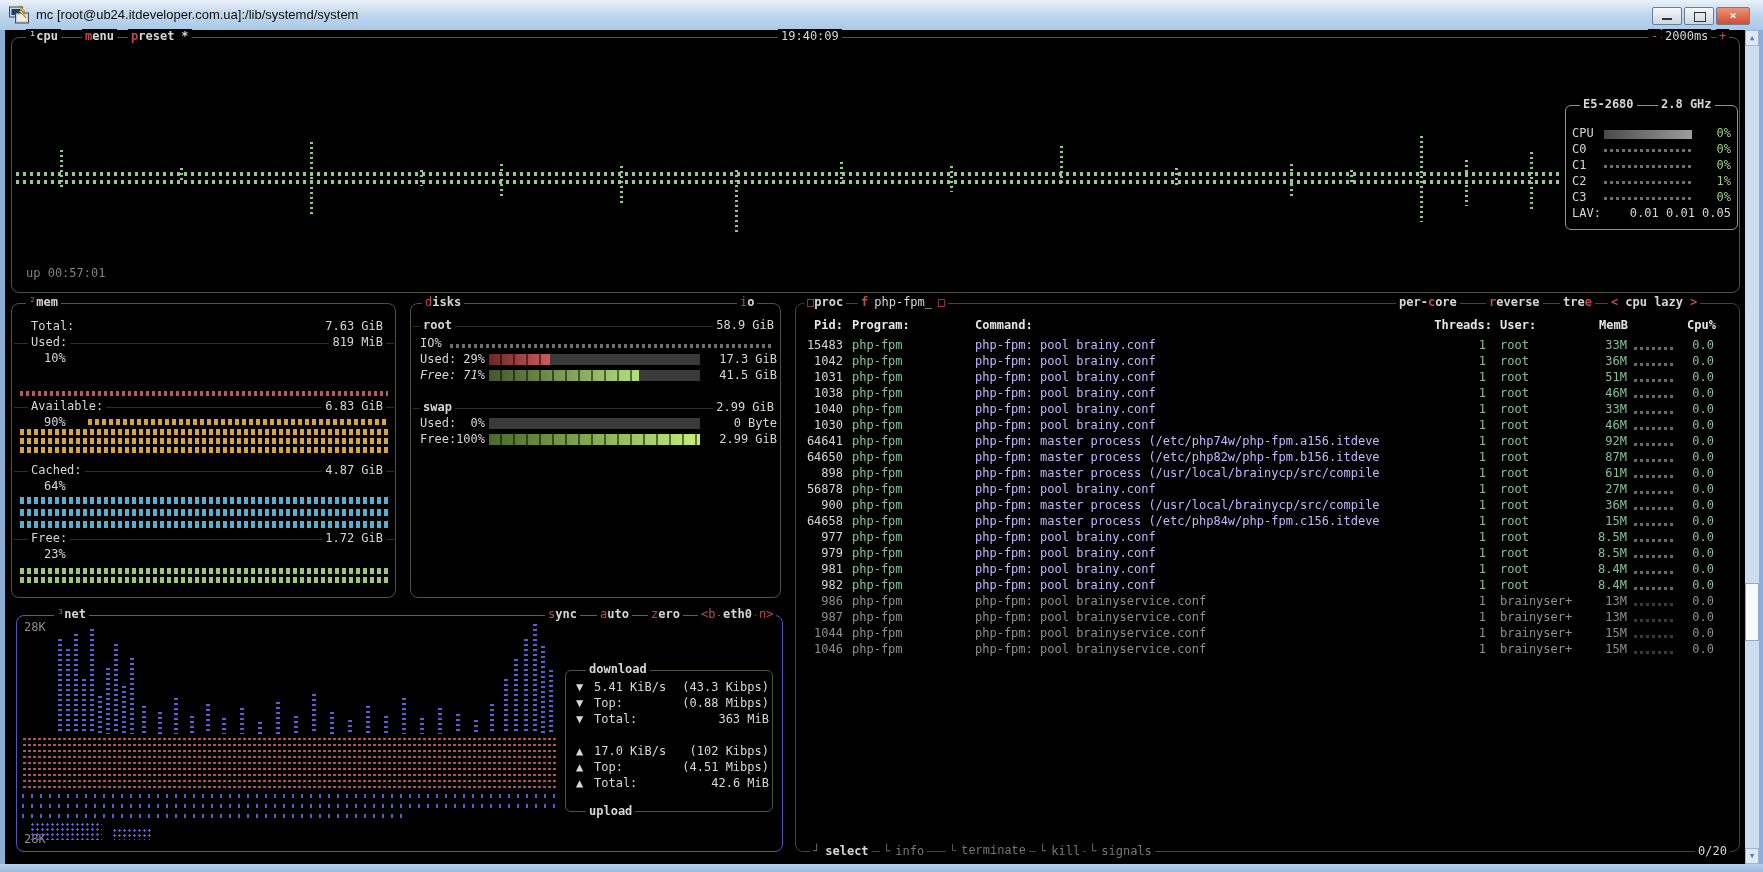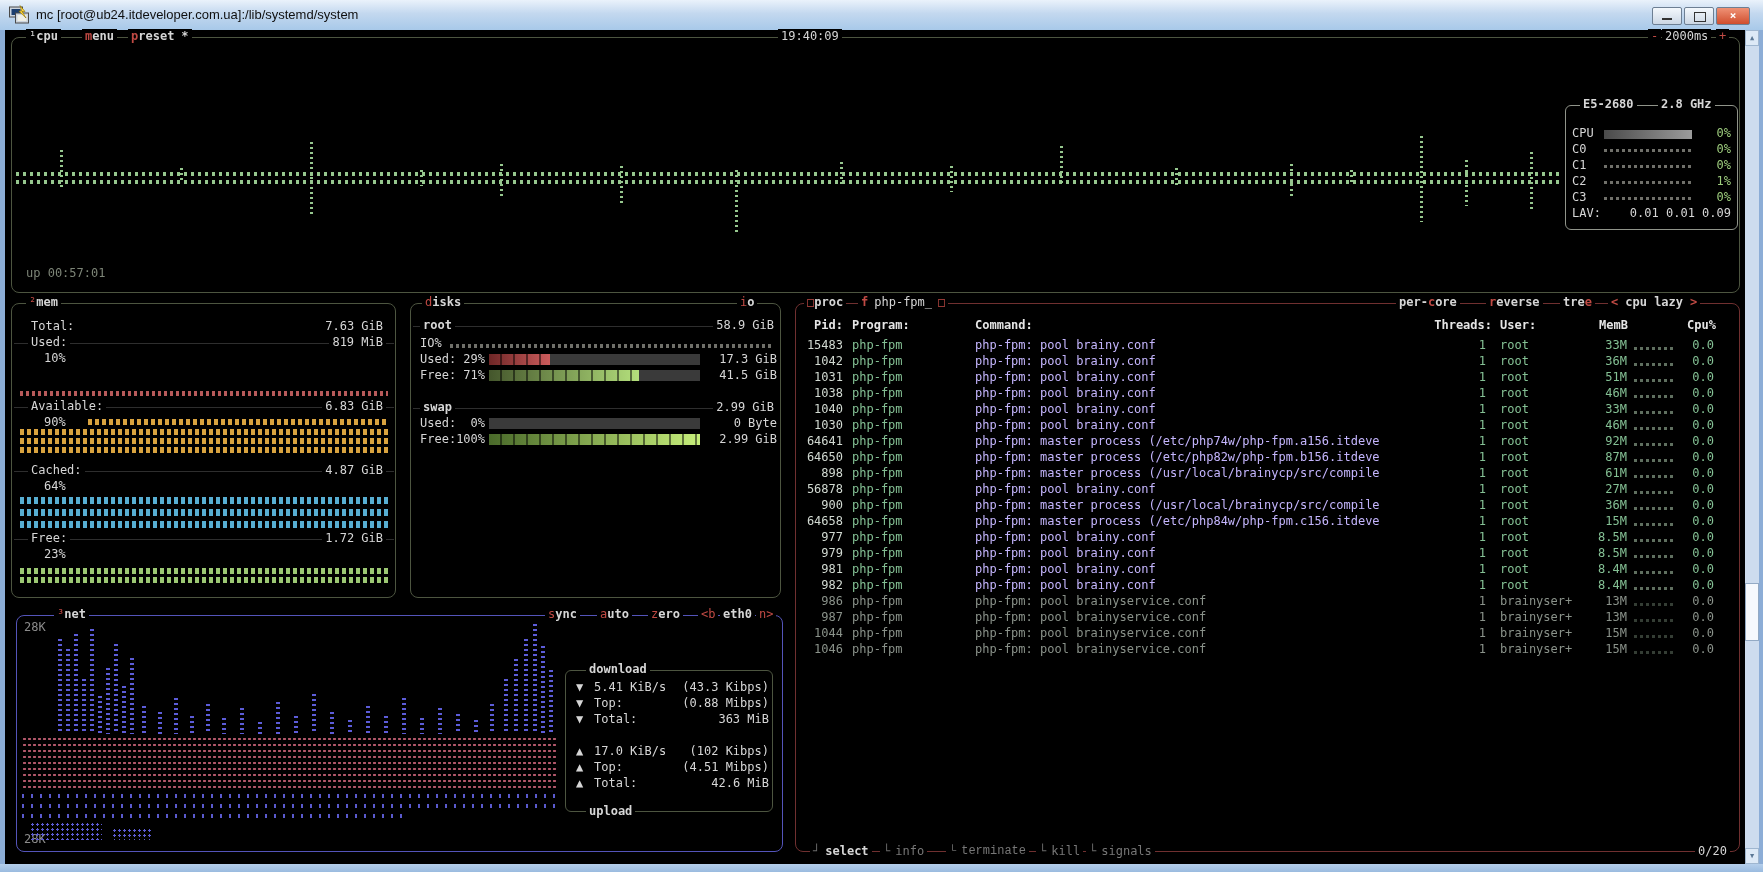--- a/index.html
+++ b/index.html
@@ -126,21 +126,21 @@
     <div class="dot-h" style="left: 1604px; top: 165px; width: 88px; height: 3px;"></div>
     <span class="t vgrn" style="right: 32px; top: 158px;">0%</span>
     <span class="t wht" style="left: 1572px; top: 174px;">C2</span>
     <div class="dot-h" style="left: 1604px; top: 181px; width: 88px; height: 3px;"></div>
     <span class="t vgrn" style="right: 32px; top: 174px;">1%</span>
     <span class="t wht" style="left: 1572px; top: 190px;">C3</span>
     <div class="dot-h" style="left: 1604px; top: 197px; width: 88px; height: 3px;"></div>
     <span class="t vgrn" style="right: 32px; top: 190px;">0%</span>
   </div>
 <span class="t wht" style="left:1572px;top:206px;">LAV:</span>
-<span class="t wht" style="right:32px;top:206px;">0.01 0.01 0.09</span>
+<span class="t wht" style="right:32px;top:206px;">0.01 0.01 0.05</span>
 
 <div class="box" style="left:11px;top:303px;width:385px;height:295px;"></div>
 <span class="t onb" style="left:26px;top:295px;"><span class="red">²</span><span class="wht b">mem</span></span>
 <div class="hline" style="left:14px;top:343px;width:380px;"></div>
 <div class="hline" style="left:14px;top:407px;width:380px;"></div>
 <div class="hline" style="left:14px;top:471px;width:380px;"></div>
 <div class="hline" style="left:14px;top:539px;width:380px;"></div>
 <span class="t onb wht" style="left:28px;top:319px;">Total:</span>
 <span class="t onb wht" style="right:1377px;top:319px;">7.63 GiB</span>
 <span class="t onb wht" style="left:28px;top:335px;">Used:</span>
@@ -174,21 +174,21 @@
 
 <span class="t onb wht b" style="left:420px;top:318px;">root</span>
 <span class="t onb wht" style="right:986px;top:318px;">58.9 GiB</span>
 <span class="t wht" style="left:420px;top:336px;">IO%</span>
 <div class="dot-h" style="left:450px;top:344px;width:324px;height:4px;"></div>
 <span class="t wht" style="left:420px;top:352px;"><span>Used:</span><span> 29%</span></span>
 <div class="meter-bg" style="left:489px;top:354px;width:211px;height:11px;">
     <div class="meter-fill" style="--c1:#6e2626;--c2:#cc5c5c;width:29%;"></div>
   </div>
 <span class="t wht" style="right:986px;top:352px;">17.3 GiB</span>
-<span class="t wht" style="left:420px;top:368px;"><span>Free:</span><span> 71%</span></span>
+<span class="t wht" style="left:420px;top:368px;font-style:italic;"><span>Free:</span><span> 71%</span></span>
 <div class="meter-bg" style="left:489px;top:370px;width:211px;height:11px;">
     <div class="meter-fill" style="--c1:#44562c;--c2:#b4e07c;width:71%;"></div>
   </div>
 <span class="t wht" style="right:986px;top:368px;">41.5 GiB</span>
 
 <span class="t onb wht b" style="left:420px;top:400px;">swap</span>
 <span class="t onb wht" style="right:986px;top:400px;">2.99 GiB</span>
 <span class="t wht" style="left:420px;top:416px;"><span>Used:</span><span>  0%</span></span>
 <div class="meter-bg" style="left:489px;top:418px;width:211px;height:11px;">
     <div class="meter-fill" style="--c1:#6e2626;--c2:#cc5c5c;width:0%;"></div>

